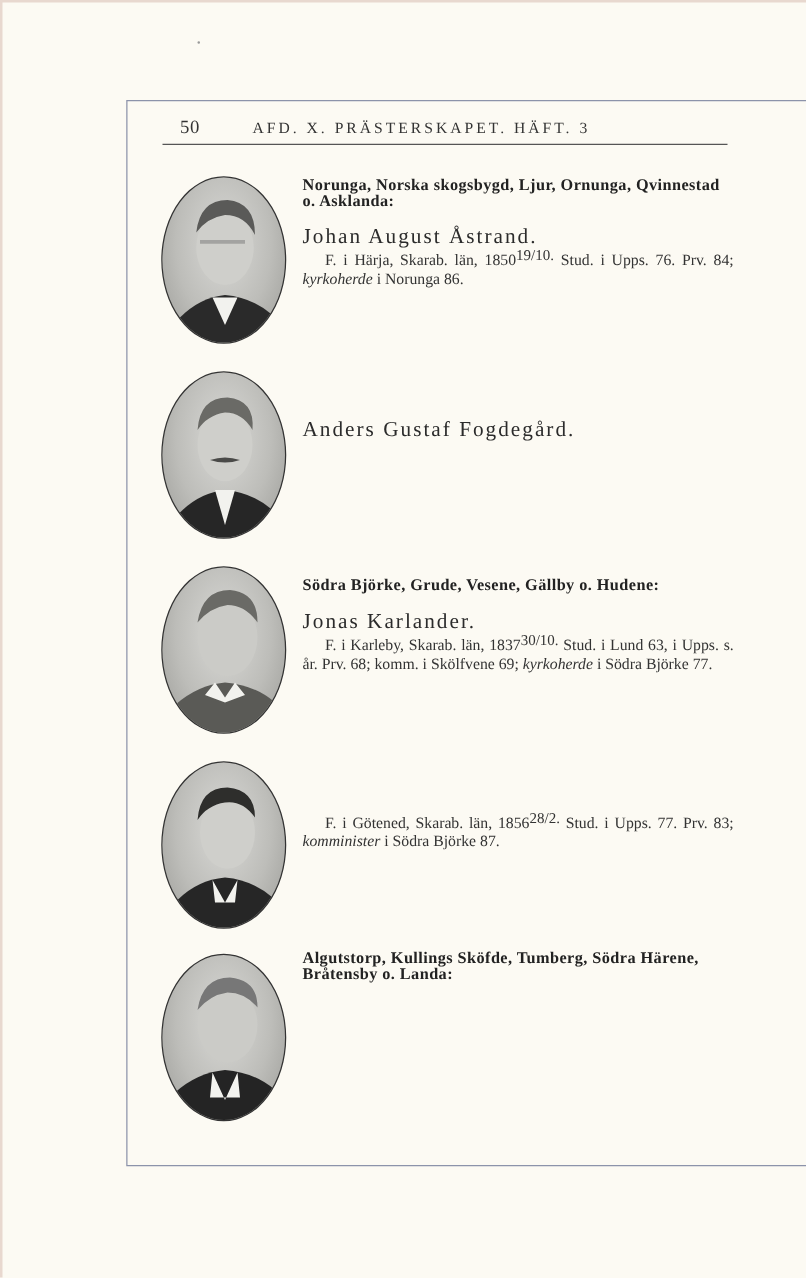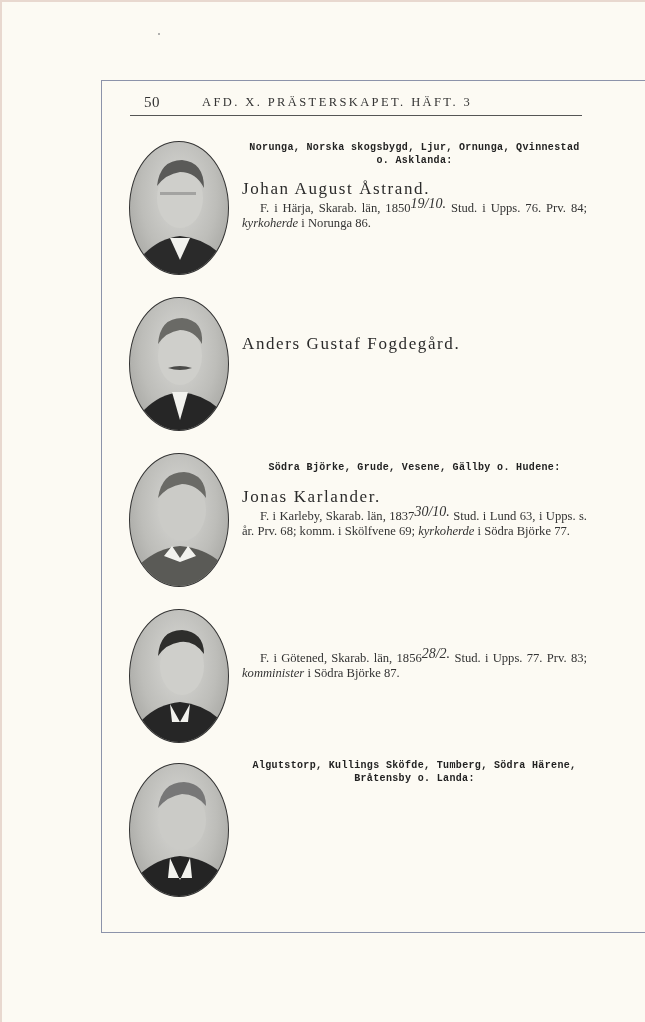--- a/index.html
+++ b/index.html
@@ -72,24 +72,24 @@
       border: 1px solid #333;
       overflow: hidden;
       box-sizing: border-box;
       background: radial-gradient(ellipse at 50% 40%, #d9d9d6 0%, #bdbdb9 55%, #9a9a96 100%);
     }
     .portrait svg { display: block; }
     .parish-heading {
       position: absolute;
       left: 140px;
       width: 345px;
-      text-align: center;
-      font-family: Liberation Mono, monospace;
+      text-align: left;
+      font-family: Liberation Serif, serif;
       font-weight: bold;
-      font-size: 10px;
+      font-size: 13px;
       line-height: 13px;
       letter-spacing: 0.35px;
       color: #222;
     }
     .entry {
       position: absolute;
       left: 140px;
       width: 345px;
     }
     .entry .name {
@@ -101,24 +101,23 @@
     }
     .entry .bio {
       font-size: 12.6px;
       line-height: 15px;
       text-align: justify;
       text-indent: 18px;
       color: #333;
       margin-top: 2px;
     }
     .entry .bio sup {
-      font-size: 14px;
+      font-size: 12px;
       vertical-align: 4px;
       line-height: 0;
-      font-style: italic;
     }
     .entry .bio i { }
   </style>
 </head>
 <body>
 
 <div class="page-edge"></div>
 <div class="speck"></div>
 
 <div class="frame">

